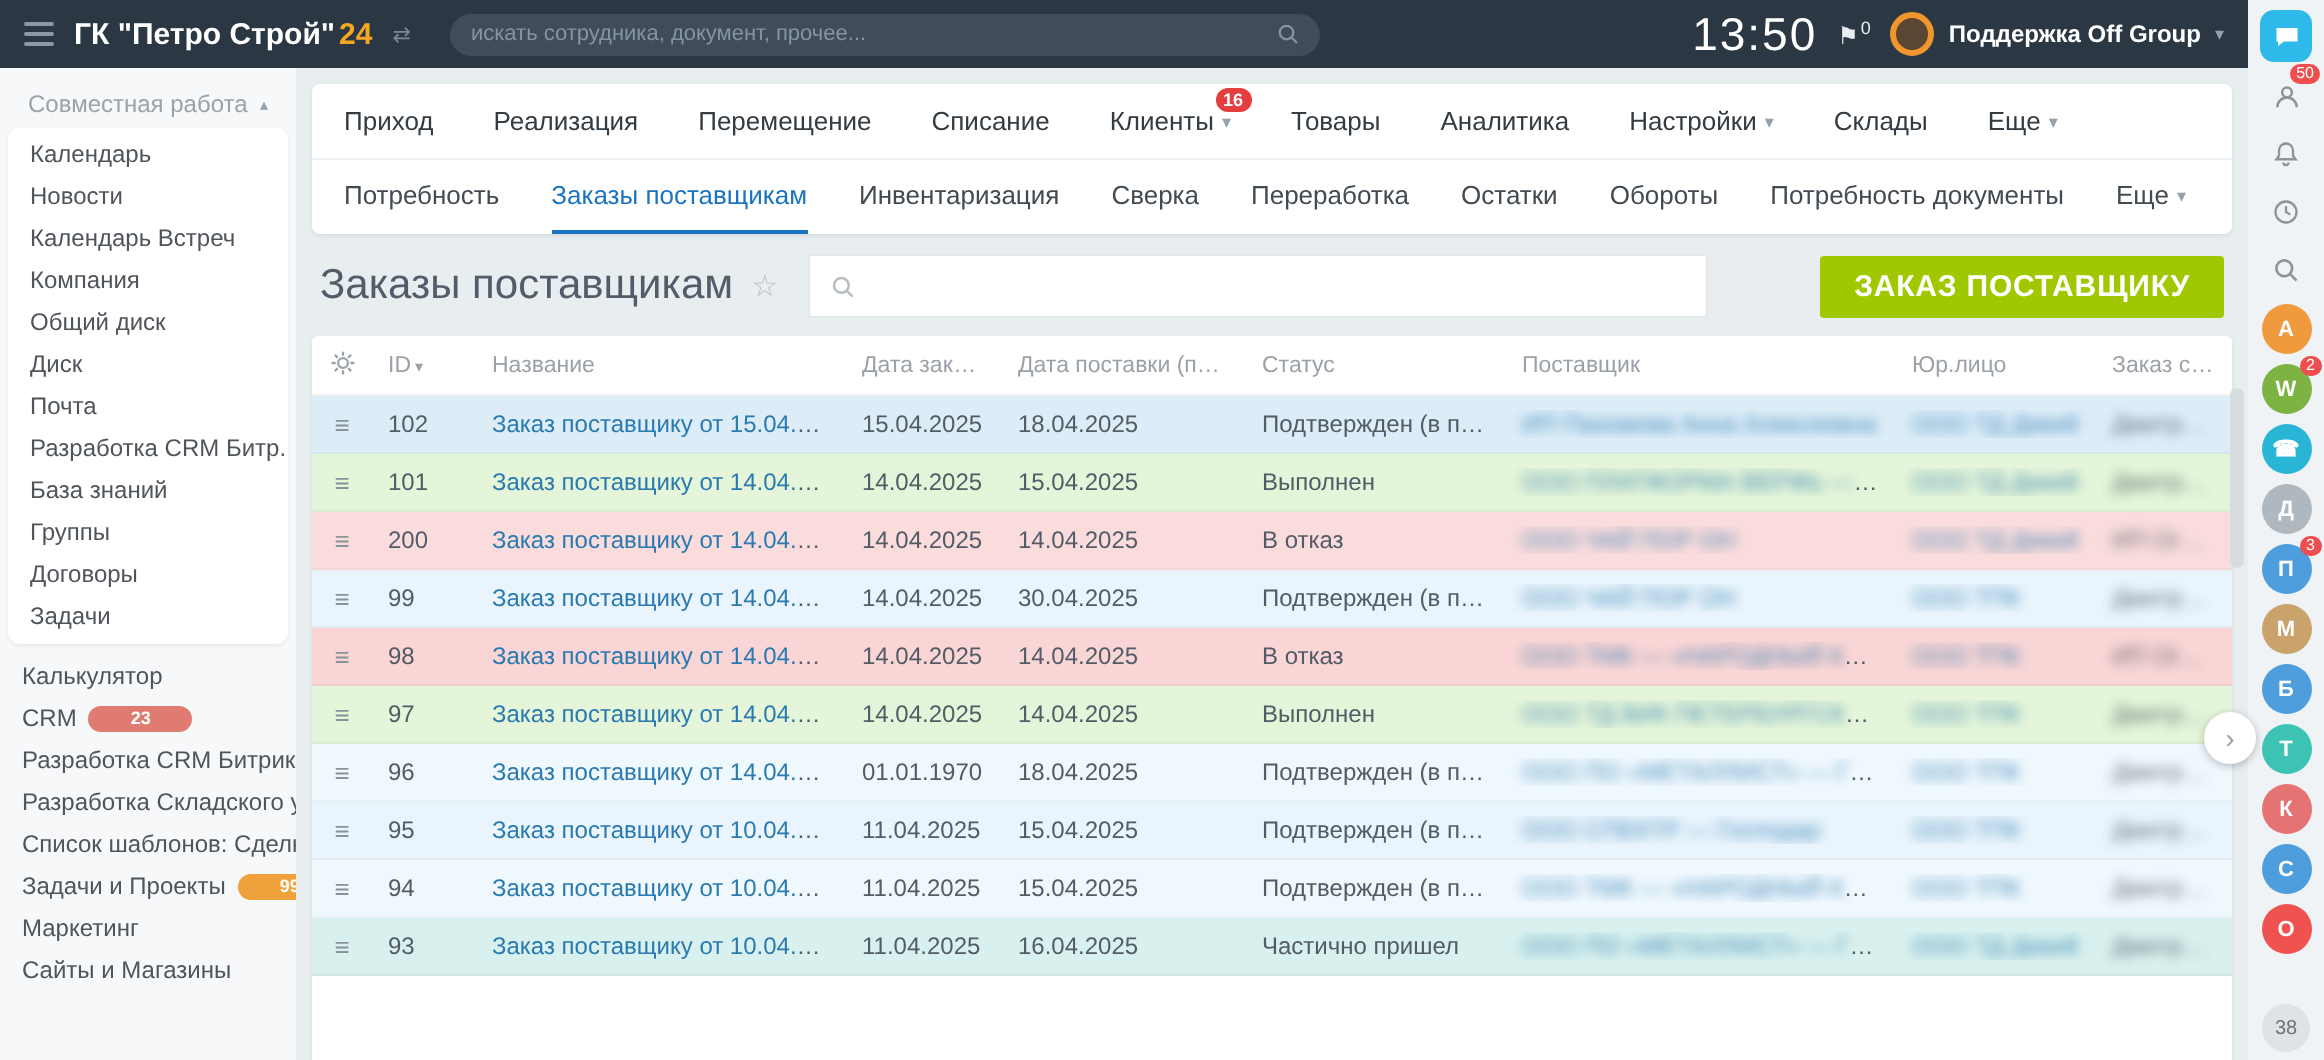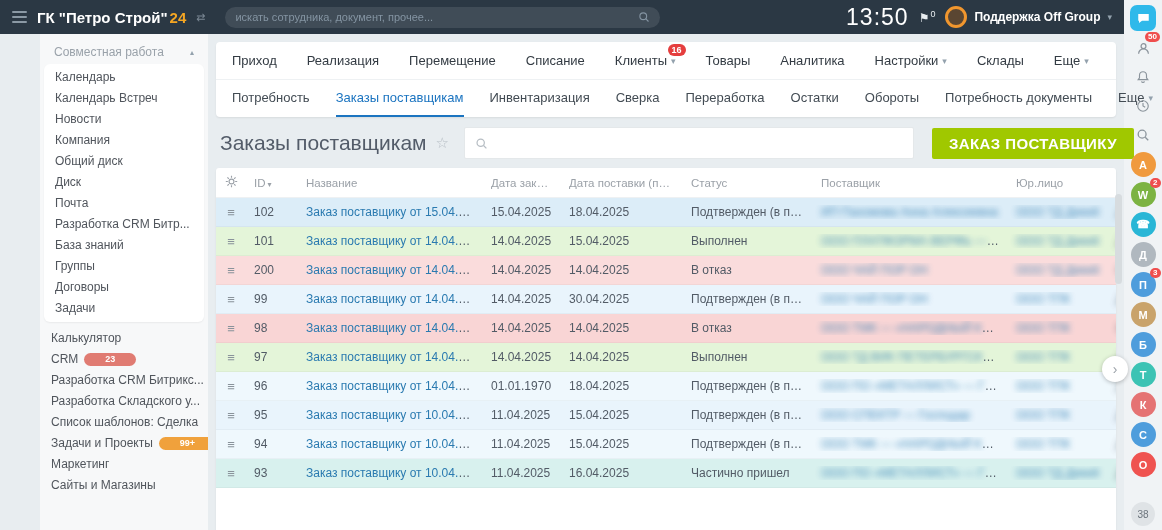--- a/index.html
+++ b/index.html
@@ -22,21 +22,21 @@
   .flag { font-size:12px; color:#e8edf0; cursor:pointer; }
   .flag sup { font-size:9px; margin-left:1px; }
   .support { display:flex; align-items:center; gap:7px; cursor:pointer; }
   .tb-avatar { width:22px; height:22px; border-radius:50%; background:#5a4632; border:3px solid #f0962e; }
   .support-name { font-size:12px; font-weight:bold; white-space:nowrap; }
   .chev { color:#93a1ad; font-size:9px; }
 
   
   .body-row { flex:1; display:flex; min-height:0; }
 
-  .sidebar { width:168px; background:#f7f8f9; padding-top:4px; font-size:12px; color:#50555c; overflow:hidden; flex:none;margin-left:40px; }
+  .sidebar { width:148px; background:#f7f8f9; padding-top:4px; font-size:12px; color:#50555c; overflow:hidden; flex:none; }
   .sb-header { color:#9aa2aa; padding:7px 14px 5px; display:flex; justify-content:space-between; align-items:center; cursor:pointer; }
   .sb-header .chev { font-size:8px; }
   .sb-group1 { background:#fff; border-radius:6px; margin:0 4px 6px; padding:3px 0; box-shadow:0 1px 2px rgba(0,0,0,.06); }
   .sb-item { padding:3px 11px; white-space:nowrap; overflow:hidden; text-overflow:ellipsis; cursor:pointer; display:flex; align-items:center; gap:6px; line-height:15px; }
   .sb-badge { color:#fff; font-size:9px; font-weight:bold; border-radius:8px; padding:1px 21px; line-height:11px; flex:none; }
 
   .content { flex:1; display:flex; flex-direction:column; padding:8px 8px 0 8px; min-width:0; position:relative; }
   .nav-card { background:#fff; border-radius:4px; box-shadow:0 1px 2px rgba(0,0,0,.08); flex:none; }
   .nav1 { display:flex; align-items:center; height:38px; padding:0 16px; gap:30px; font-size:13px; color:#333b43; border-bottom:1px solid #eef1f3; }
   .nav1-item { position:relative; cursor:pointer; white-space:nowrap; display:flex; align-items:center; gap:4px; }
@@ -76,21 +76,21 @@
   .blurred { filter:blur(3px); opacity:.85; }
   .vscroll { position:absolute; right:2px; top:160px; width:7px; height:90px; background:#d7dcdf; border-radius:4px; }
   .float-btn { position:absolute; right:-4px; top:322px; width:26px; height:26px; border-radius:50%; background:#fff; box-shadow:0 1px 4px rgba(0,0,0,.25); display:flex; align-items:center; justify-content:center; color:#9aa1a8; font-size:14px; cursor:pointer; }
 
   
   .rail { width:38px; background:#f0f3f5; display:flex; flex-direction:column; align-items:center; padding:5px 0 4px; gap:5px; flex:none; }
   .rail-chat { width:26px; height:26px; border-radius:7px; background:#2fb9ea; display:flex; align-items:center; justify-content:center; cursor:pointer; flex:none; }
   .rail-icon { width:24px; height:24px; display:flex; align-items:center; justify-content:center; color:#8b949c; position:relative; cursor:pointer; flex:none; }
   .rail-avatars { display:flex; flex-direction:column; gap:5px; align-items:center; }
   .rail-avatar { width:25px; height:25px; border-radius:50%; color:#fff; font-size:11px; font-weight:bold; display:flex; align-items:center; justify-content:center; position:relative; cursor:pointer; flex:none; }
-  .rail-badge { position:absolute; top:-4px; right:-5px; background:#ef4e4e; color:#fff; font-size:8px; font-weight:bold; border-radius:7px; padding:0 3px; line-height:10px; height:10px; }
+  .rail-badge { position:absolute; top:-4px; right:-5px; background:#ef4e4e; color:#fff; font-size:8px; font-weight:normal; border-radius:7px; padding:0 3px; line-height:10px; height:10px; }
   .rail-counter { width:24px; height:24px; border-radius:50%; background:#dfe3e6; color:#6b747c; font-size:10px; display:flex; align-items:center; justify-content:center; margin-top:auto; flex:none; cursor:pointer; }
 </style>
 </head>
 <body>
 
 <div class="page">
   <div class="main-col">
 
     <div class="topbar">
       <div class="burger">
@@ -125,25 +125,25 @@
           <span>Совместная работа</span>
           <span class="chev">▴</span>
         </div>
         <div class="sb-group1">
 
         <div class="sb-item">
             <span>Календарь</span>
 
           </div>
             <div class="sb-item">
+            <span>Новости</span>
+
+          </div>
+            <div class="sb-item">
             <span>Календарь Встреч</span>
-
-          </div>
-            <div class="sb-item">
-            <span>Новости</span>
 
           </div>
             <div class="sb-item">
             <span>Компания</span>
 
           </div>
             <div class="sb-item">
             <span>Общий диск</span>
 
           </div>

